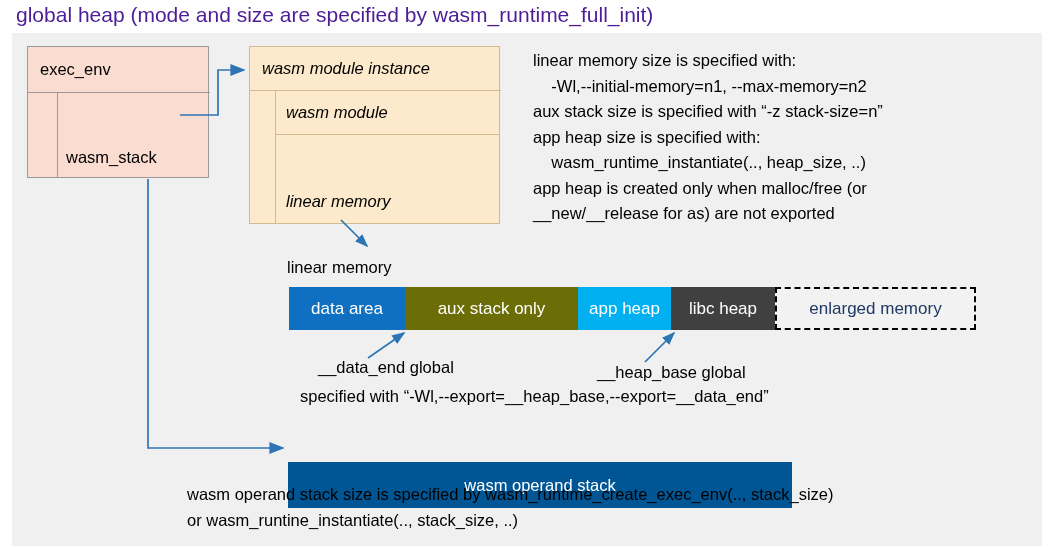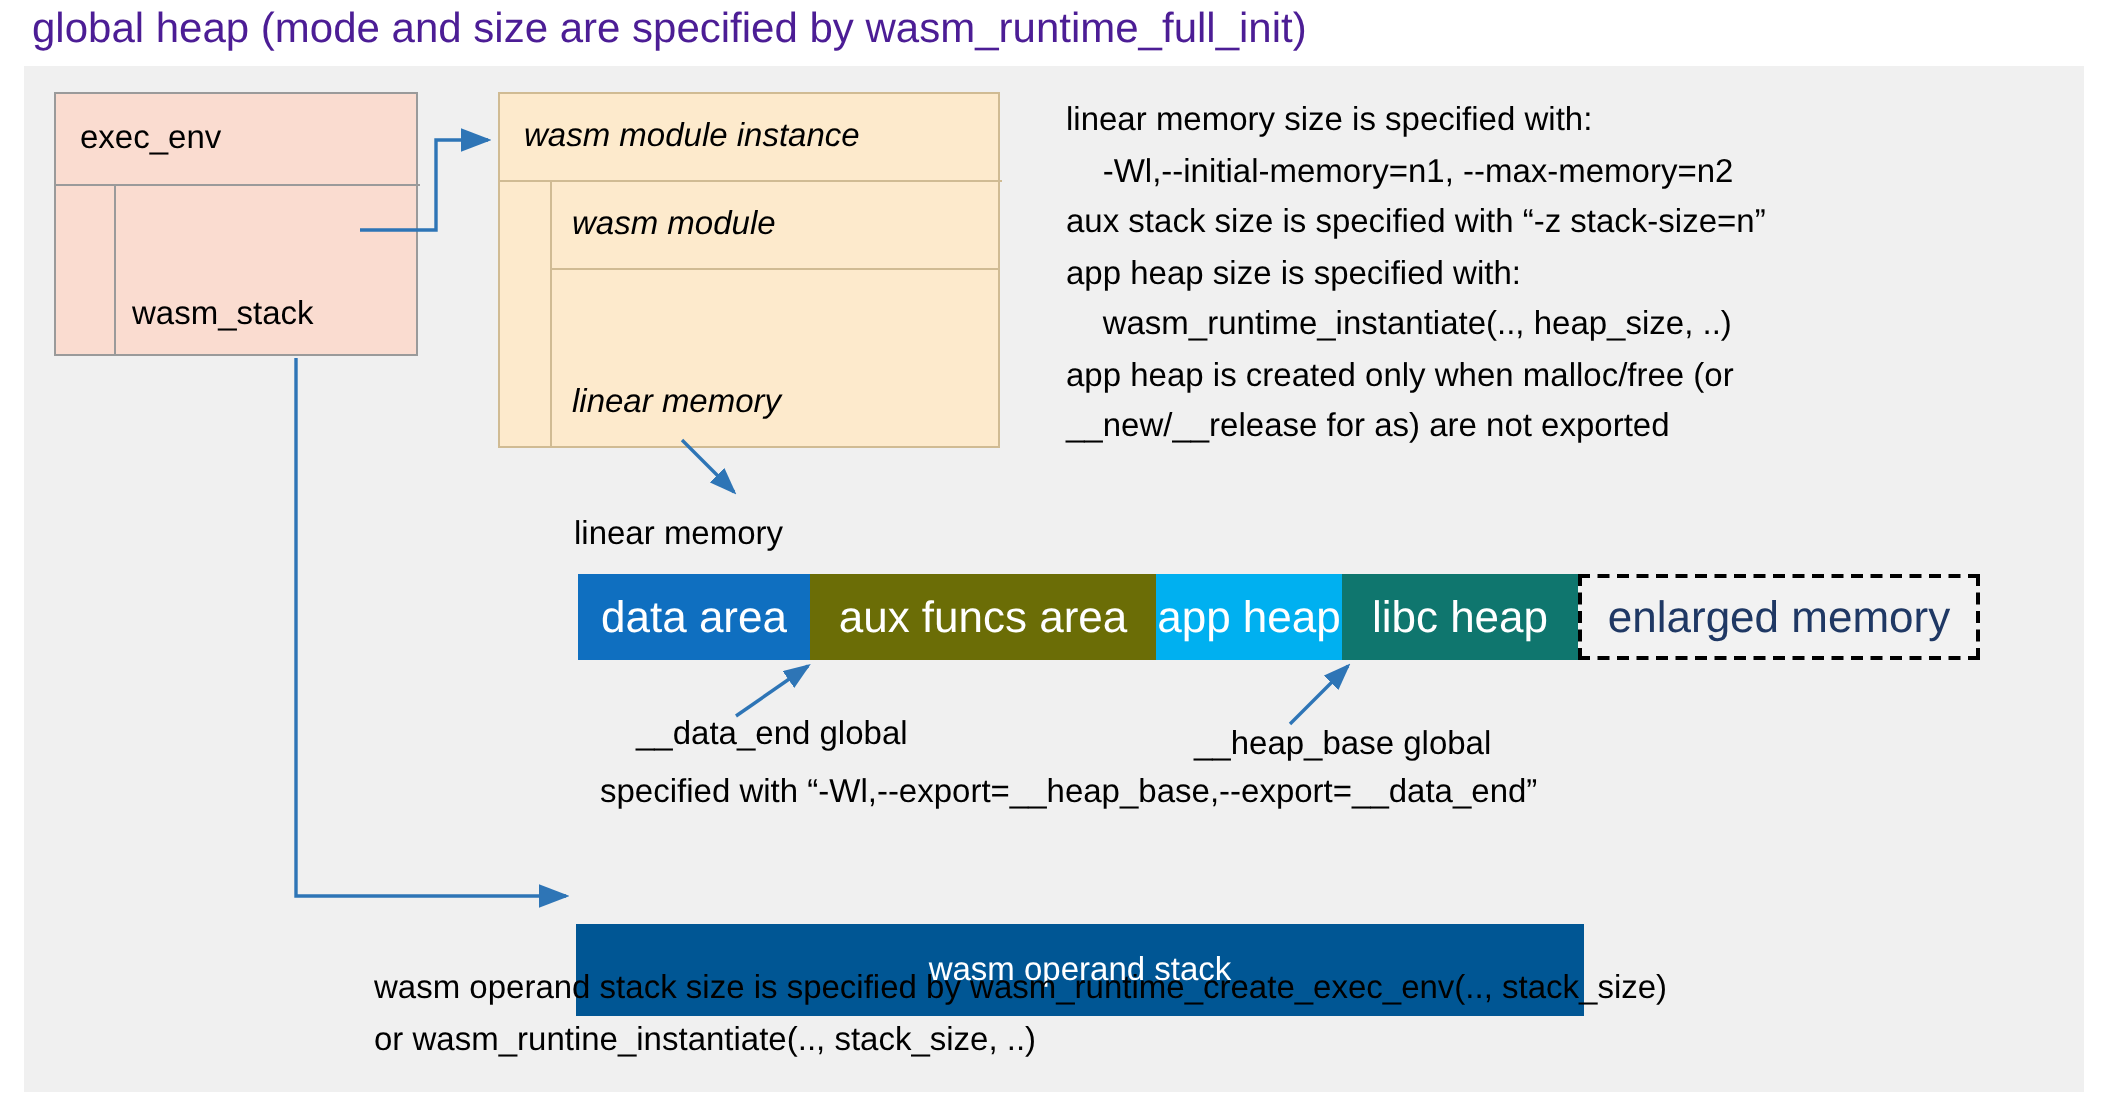--- a/index.html
+++ b/index.html
@@ -158,21 +158,21 @@
     left: 289px;
     top: 287px;
     height: 43px;
     display: flex;
   }
   .mem-seg {
     height: 43px;
     display: flex;
     align-items: center;
     justify-content: center;
-    font-size: 22px;
+    font-size: 17px;
     color: #ffffff;
     box-sizing: border-box;
     white-space: nowrap;
   }
   .mem-seg.dashed {
     border: 2.5px dashed #000000;
     background: #f2f2f2;
   }
 
   
@@ -246,23 +246,23 @@
 aux stack size is specified with “-z stack-size=n”
 app heap size is specified with:
     wasm_runtime_instantiate(.., heap_size, ..)
 app heap is created only when malloc/free (or
 __new/__release for as) are not exported</div>
 
   <div class="abs" id="linear-memory-label">linear memory</div>
 
   <div class="abs" id="memory-bar">
       <div class="mem-seg" style="width: 116px; background: rgb(15, 111, 192);">data area</div>
-      <div class="mem-seg" style="width: 173px; background: rgb(107, 109, 6);">aux funcs area</div>
+      <div class="mem-seg" style="width: 173px; background: rgb(107, 109, 6);">aux stack only</div>
       <div class="mem-seg" style="width: 93px; background: rgb(0, 176, 240);">app heap</div>
-      <div class="mem-seg" style="width: 118px; background: #0f766e;">libc heap</div>
+      <div class="mem-seg" style="width: 104px; background: #404040;">libc heap</div>
       <div class="mem-seg dashed" style="width: 201px; color: rgb(31, 56, 100); background: rgb(242, 242, 242);">enlarged memory</div>
     </div>
 
   <div class="abs" id="data-end-label">__data_end global</div>
   <div class="abs" id="heap-base-label">__heap_base global</div>
   <div class="abs" id="exported-with-label">specified with “-Wl,--export=__heap_base,--export=__data_end”</div>
 
   <div class="abs" id="operand-stack-box" style="background: rgb(0, 86, 148); margin-top: 36px;">wasm operand stack</div>
 
   <div class="abs" id="bottom-note">wasm operand stack size is specified by wasm_runtime_create_exec_env(.., stack_size)

